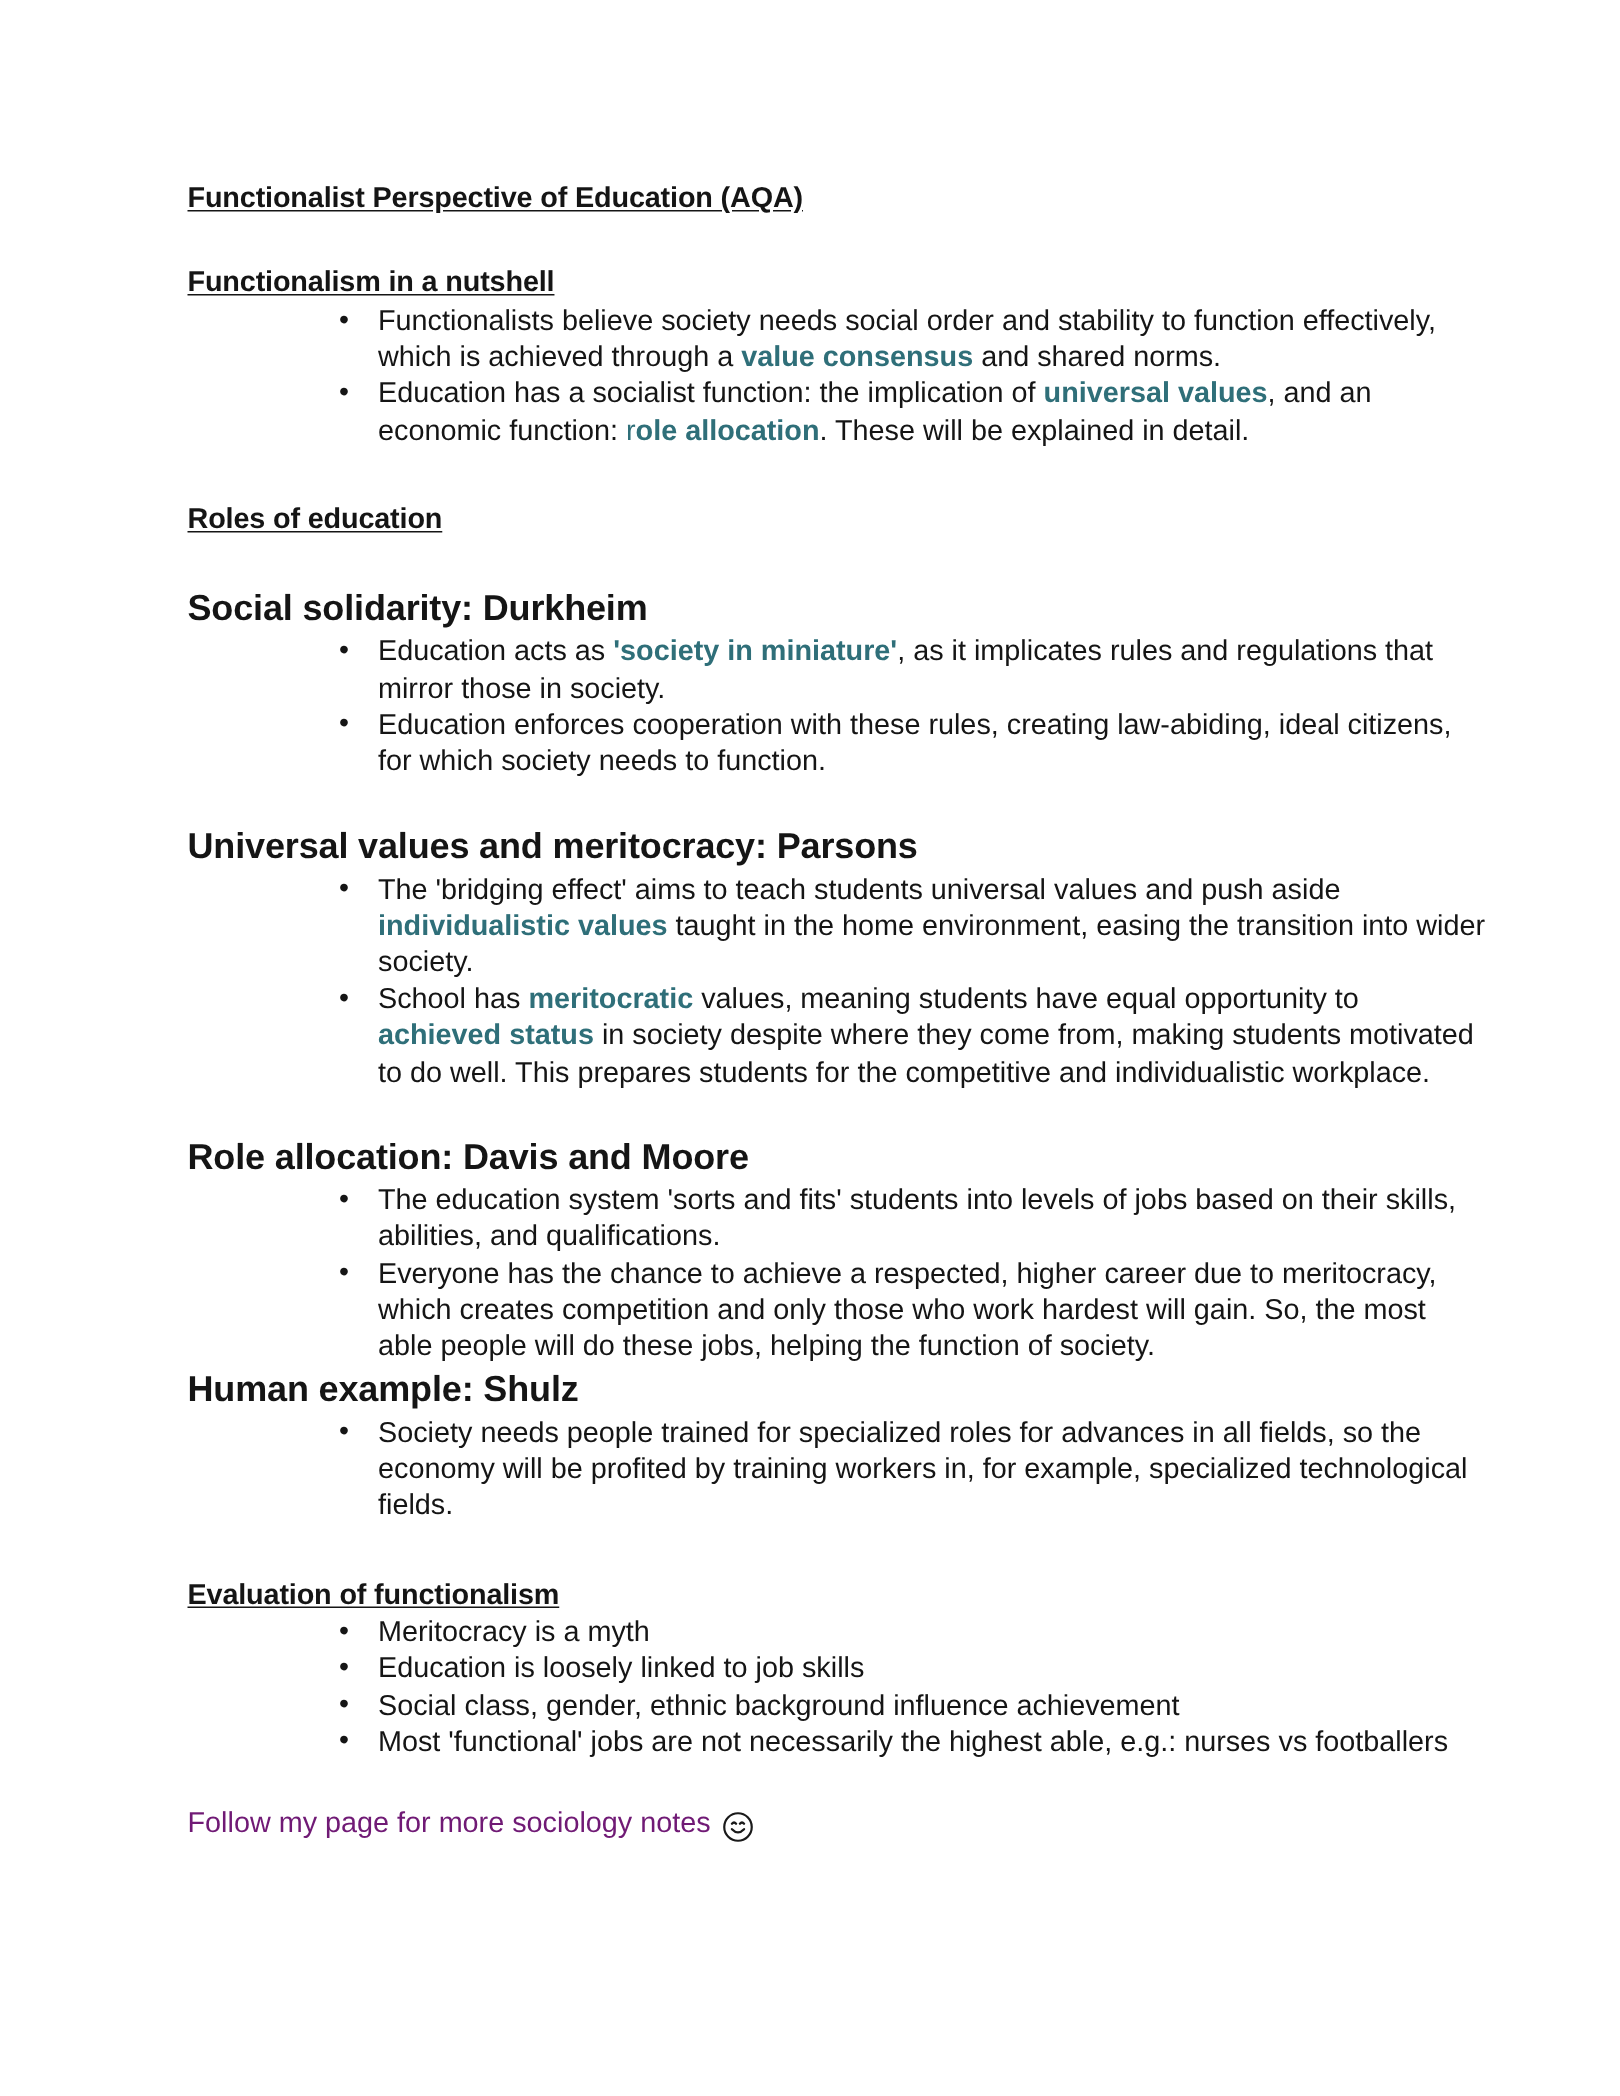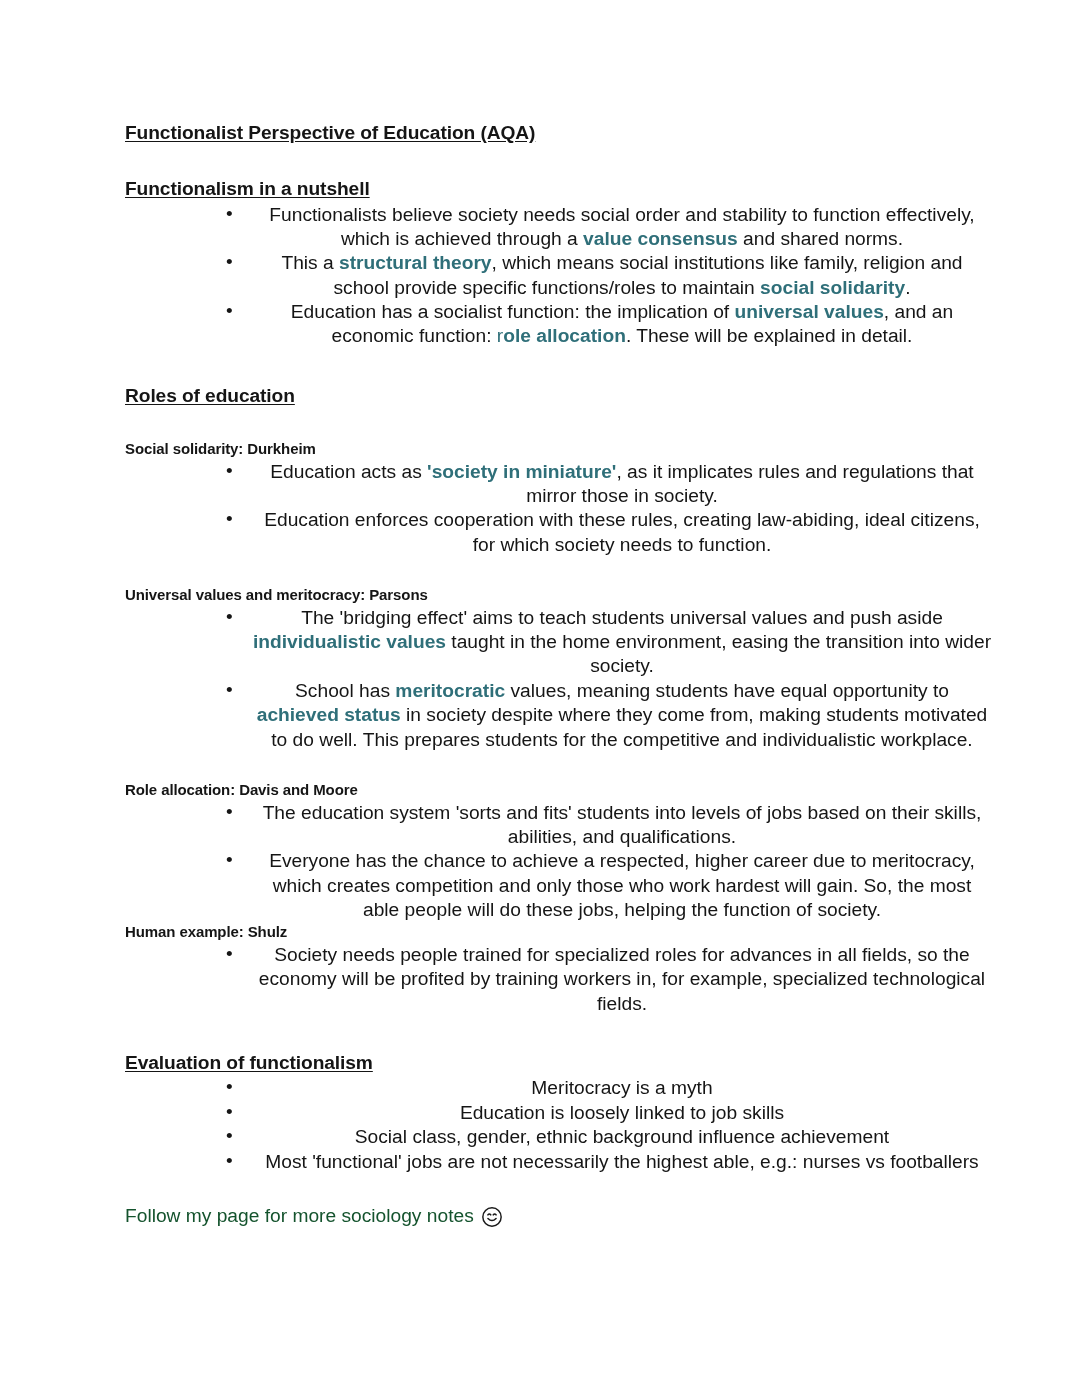--- a/index.html
+++ b/index.html
@@ -32,42 +32,41 @@
   .h-under {
     font-weight: bold;
     font-size: 19.2px;
     text-decoration: underline;
     text-underline-offset: 2px;
     margin: 0;
     letter-spacing: -0.1px;
   }
   .h-plain {
     font-weight: bold;
-    font-size: 15px;
+    font-size: 24px;
     margin: 0;
     letter-spacing: -0.1px;
   }
   .gap-md { height: 28px; }
   .gap-lg { height: 30px; }
   .gap-xl { height: 34px; }
 
   
   ul.bullets {
     list-style: none;
     margin: 0;
     padding: 0;
   }
   ul.bullets > li {
     position: relative;
     padding-left: 127px;
     margin: 0 0 0 0;
     font-size: 19.2px;
     line-height: 1.27;
     text-indent: 0;
-    text-align: center;
   }
   ul.bullets > li::before {
     content: "\2022";
     position: absolute;
     left: 101px;
     top: -1px;
     font-size: 19px;
     line-height: 1.27;
     color: #151515;
   }
@@ -77,21 +76,21 @@
     color: #2f6f79;
     font-weight: bold;
   }
   .accent-thin {
     color: #2f6f79;
     font-weight: normal;
   }
 
   
   .footer-line {
-    color: #14532d;
+    color: #701a75;
     font-size: 19.2px;
     line-height: 1.3;
     display: flex;
     align-items: center;
     gap: 7px;
   }
   .smiley-icon {
     display: inline-block;
     width: 22px;
     height: 22px;
@@ -109,23 +108,20 @@
 
     <div class="h-under" id="doc-title">Functionalist Perspective of Education (AQA)</div>
 
     <div class="gap-lg"></div>
 
     <div class="h-under">Functionalism in a nutshell</div>
 
     <ul class="bullets">
       <li>
         <span>Functionalists believe society needs social order and stability to function effectively, which is achieved through a </span><span class="accent">value consensus</span><span> and shared norms.</span>
-      </li>
-      <li>
-        <span>This a </span><span class="accent">structural theory</span><span>, which means social institutions like family, religion and school provide specific functions/roles to maintain </span><span class="accent">social solidarity</span><span>.</span>
       </li>
       <li>
         <span>Education has a socialist function: the implication of </span><span class="accent">universal values</span><span>, and an economic function: </span><span class="accent-thin">r</span><span class="accent">ole allocation</span><span>. These will be explained in detail.</span>
       </li>
     </ul>
 
     <div class="gap-xl"></div>
 
     <div class="h-under">Roles of education</div>
 

